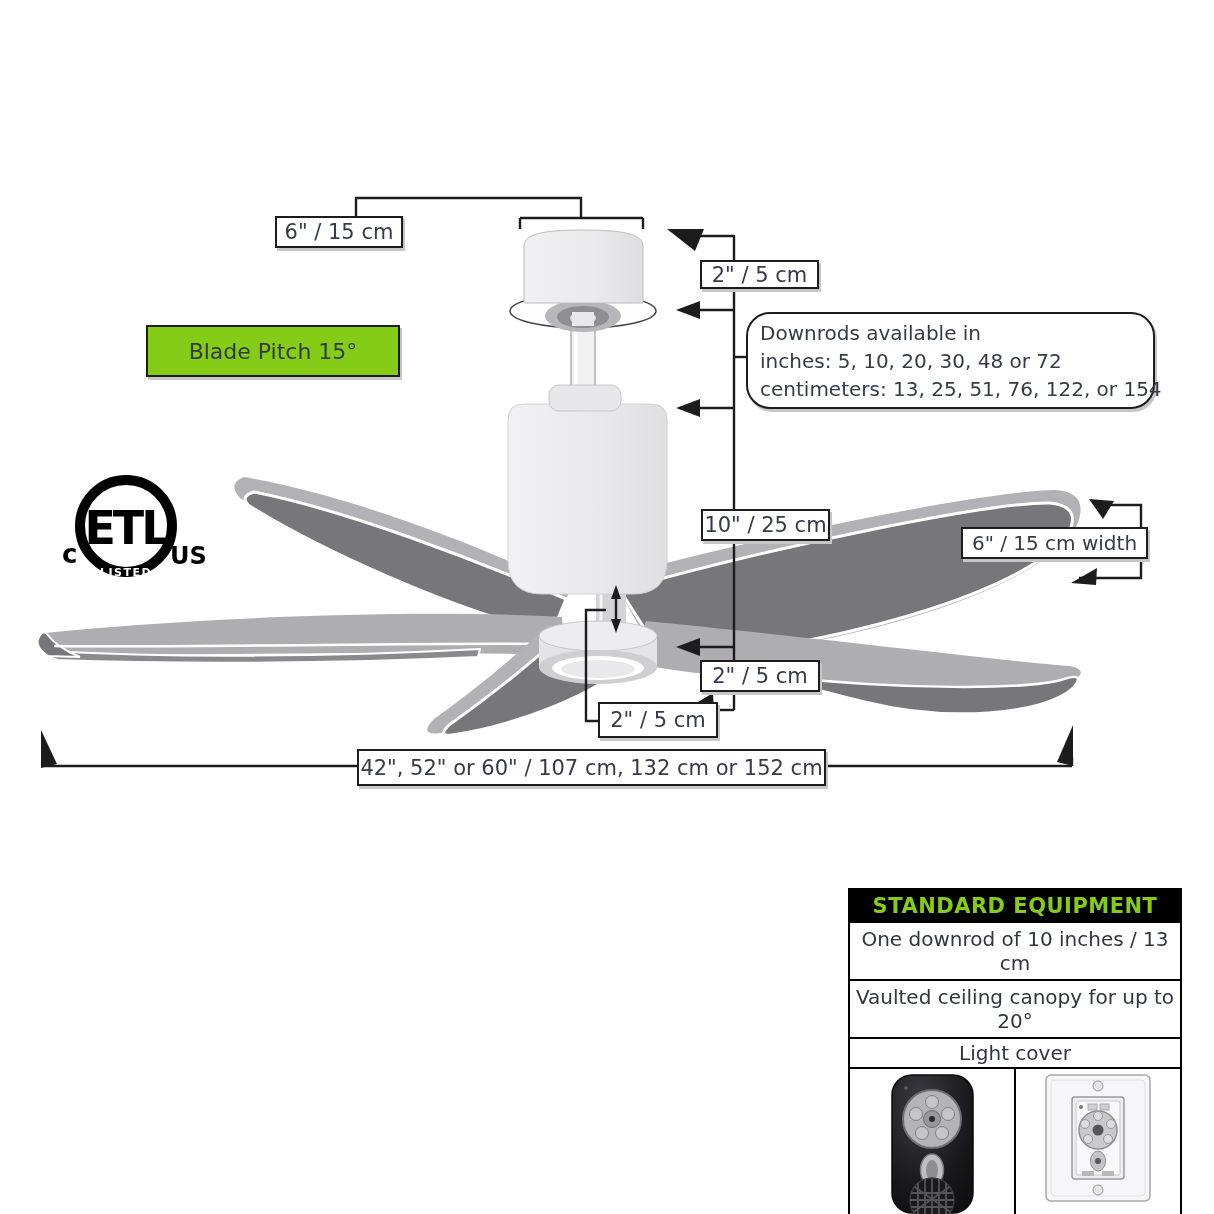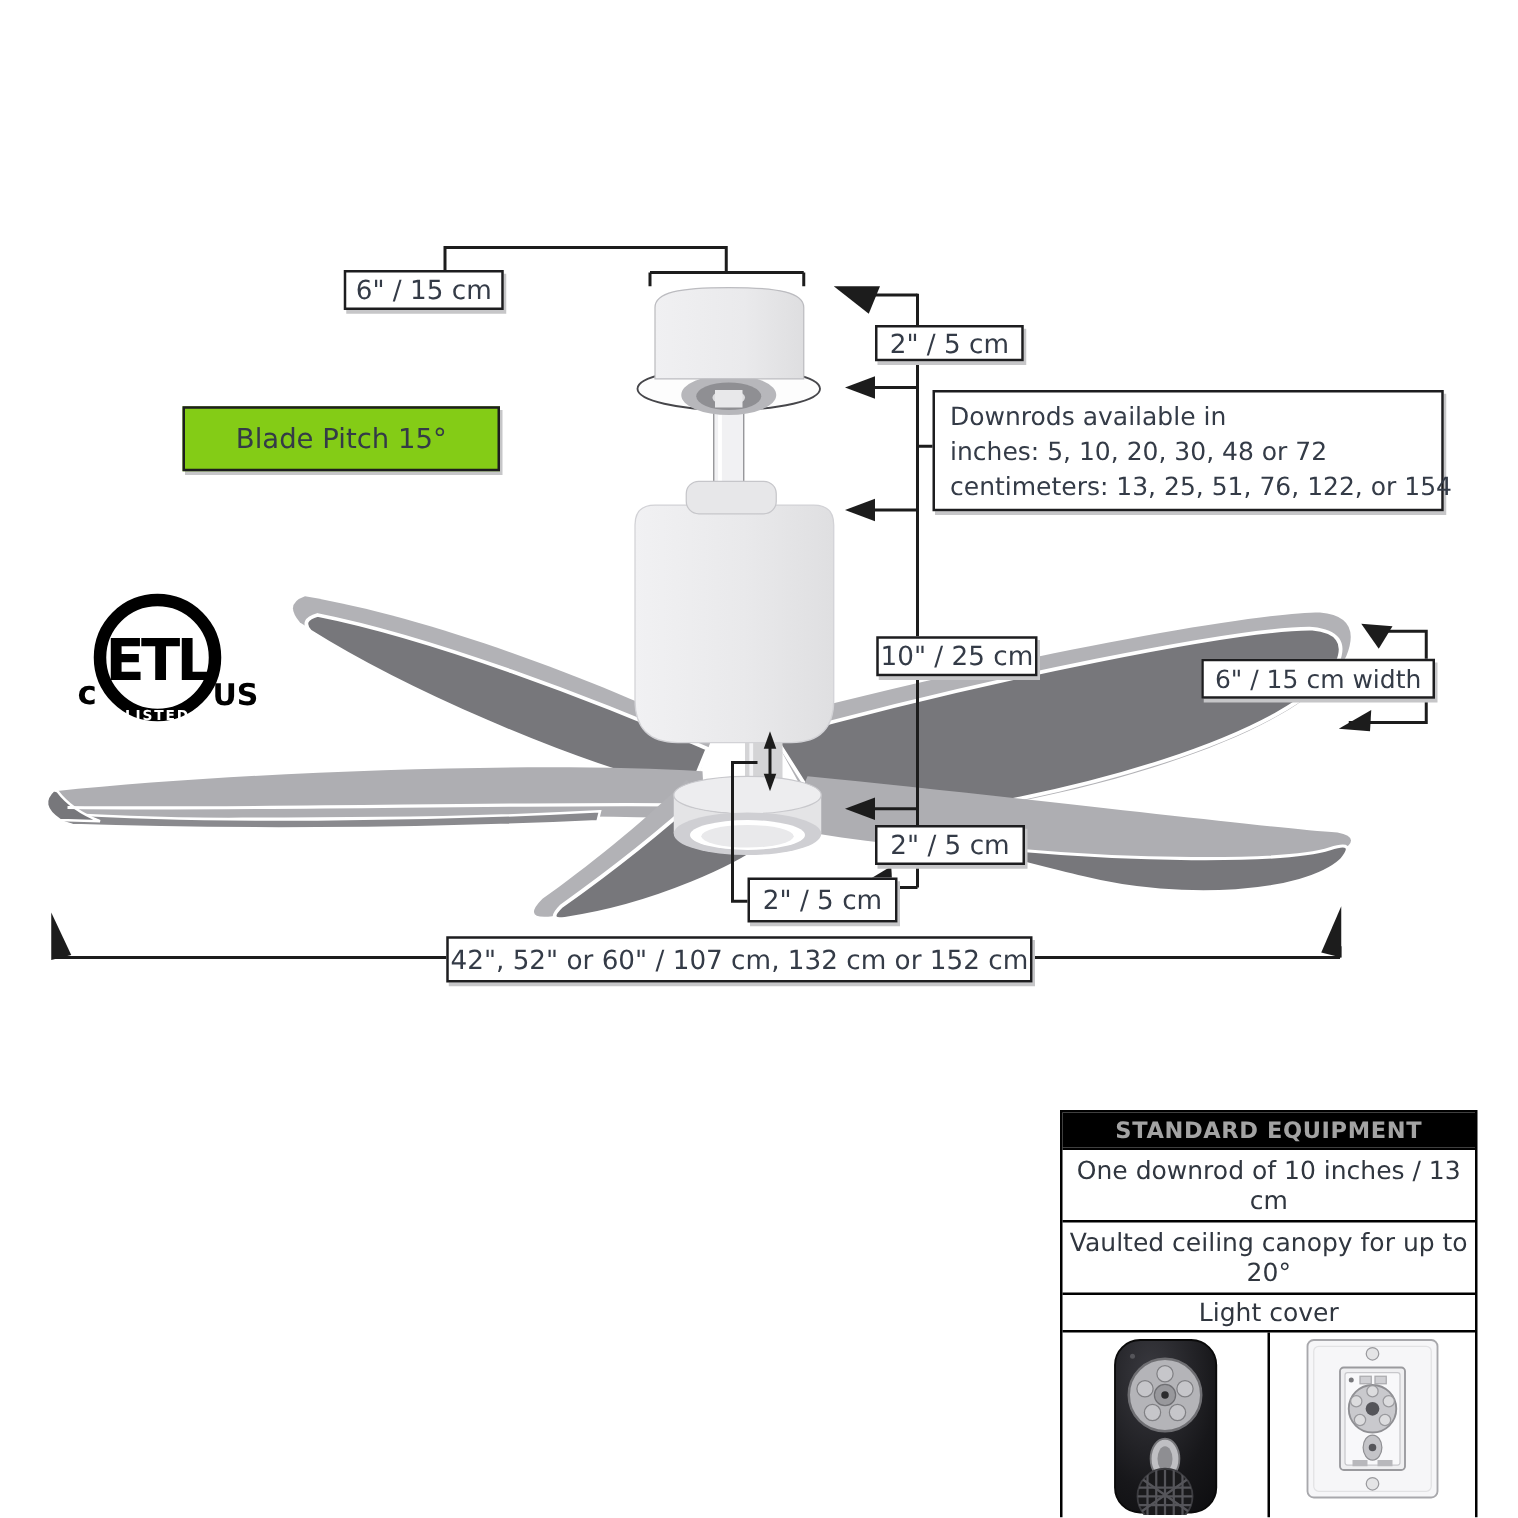--- a/index.html
+++ b/index.html
@@ -13,33 +13,33 @@
   .dim {
     position:absolute; box-sizing:border-box; background:#fff;
     border:2.5px solid #1d1d1f; box-shadow:2px 3px 0 #c6c6c8;
     color:#343b47; font-size:21px; display:flex; align-items:center;
     justify-content:center; white-space:nowrap;
   }
   .l-canopy-w { left:275px; top:216px; width:128px; height:32px; }
   .l-canopy-h { left:700px; top:260px; width:119px; height:29px; }
   .l-pitch    { left:146px; top:325px; width:254px; height:52px; background:#84cc16; font-size:22px; }
   .l-downrods { left:746px; top:312px; width:409px; height:97px; flex-direction:column;
-                align-items:flex-start; padding:4px 12px; font-size:20px; line-height:28px; }
+                align-items:flex-start; padding:4px 12px; font-size:20px; line-height:28px;border-radius:24px; }
   .l-motor-h  { left:701px; top:509px; width:129px; height:32px; }
   .l-blade-w  { left:961px; top:527px; width:187px; height:32px; font-size:20px; }
   .l-light-h  { left:700px; top:660px; width:120px; height:32px; }
   .l-gap-h    { left:598px; top:702px; width:120px; height:36px; }
   .l-span     { left:357px; top:749px; width:469px; height:37px; }
 
   
   .equip {
     position:absolute; left:848px; top:888px; width:334px; box-sizing:border-box;
     border:2.5px solid #000; background:#fff; color:#30363f; text-align:center;
   }
-  .et-header { background:#000; color:#a3a3a3; font-weight:bold; font-size:18px;
+  .et-header { background:#000; color:#84cc16; font-weight:bold; font-size:21px;
                padding:4px 0 3px; letter-spacing:.5px; }
   .et-row  { border-top:2.5px solid #000; padding:4px 2px; font-size:20px; }
   .et-row.slim { padding:2px 16px; }
   .et-bottom { border-top:2.5px solid #000; display:flex; align-items:stretch; }
   .et-cell { flex:1; padding:4px 3px 8px; min-width:0; }
   .et-cell + .et-cell { border-left:2.5px solid #000; }
   .et-caption { font-size:15px; line-height:18px; margin-bottom:6px; }
   .device { display:block; margin:0 auto; }
 </style>
 </head>

